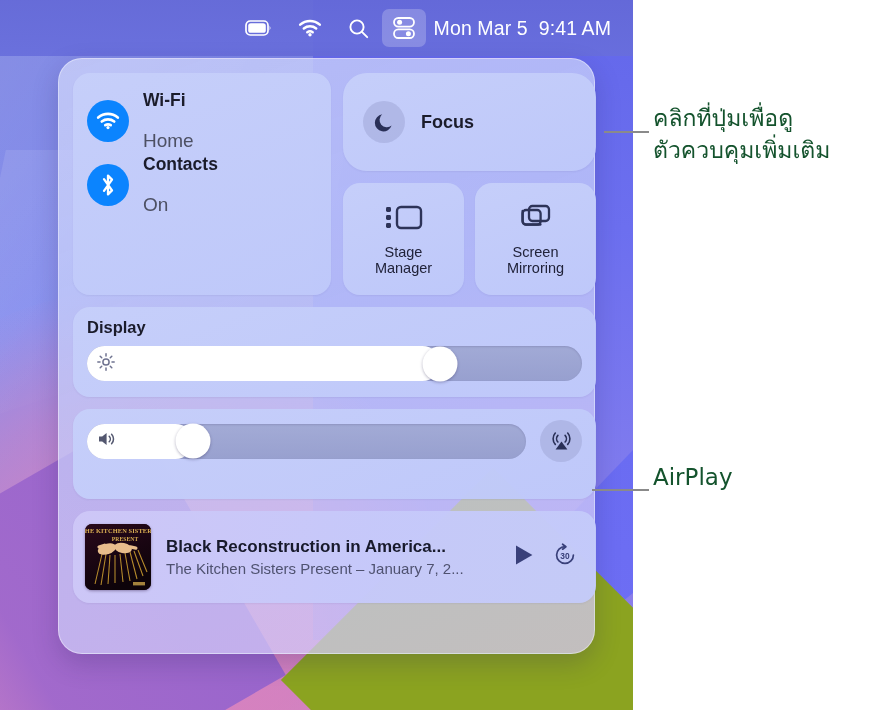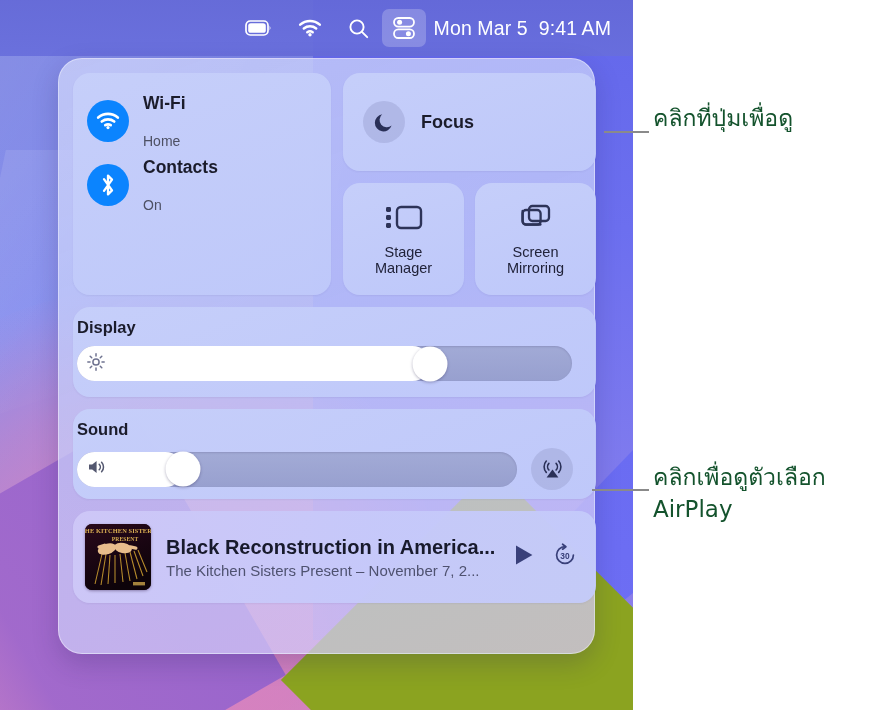--- a/index.html
+++ b/index.html
@@ -200,33 +200,34 @@
     justify-content: center;
     flex: 0 0 42px;
   }
   .conn-txt { display: flex; flex-direction: column; line-height: 1.15; }
   .conn-title {
     font-size: 17.5px;
     font-weight: bold;
     color: #1b1c2b;
   }
   .conn-sub {
-    font-size: 14px;
+    font-size: 19px;
     color: #4d5063;
     margin-top: 20px;
   }
 
   
   .tile-focus {
     left: 270px; top: 0px;
     width: 253px; height: 98px;
     display: flex;
     align-items: center;
     padding-left: 20px;
     gap: 16px;
+    border-radius: 24px;
   }
   .focus-ico {
     width: 42px; height: 42px;
     border-radius: 50%;
     background: rgba(160,168,215,0.55);
     display: flex;
     align-items: center;
     justify-content: center;
   }
   .focus-label {
@@ -252,21 +253,21 @@
     color: #21233a;
     text-align: center;
     line-height: 1.12;
   }
 
   
   .tile-slider {
     left: 0px;
     width: 523px;
     height: 90px;
-    padding: 11px 14px 0 4px;
+    padding: 11px 14px 0 14px;
   }
   .tile-display { top: 234px; }
   .tile-sound { top: 336px; }
   .slider-head {
     font-size: 16.5px;
     font-weight: bold;
     color: #1b1c2b;
     margin-bottom: 9px;
   }
   .slider-row {
@@ -335,21 +336,21 @@
     box-shadow: 0 1px 3px rgba(40,20,60,0.4);
   }
   .np-meta {
     flex: 1 1 auto;
     min-width: 0;
     display: flex;
     flex-direction: column;
     gap: 3px;
   }
   .np-title {
-    font-size: 20px;
+    font-size: 17px;
     font-weight: bold;
     color: #181a2c;
     white-space: nowrap;
     overflow: hidden;
   }
   .np-sub {
     font-size: 15px;
     color: #4f5270;
     white-space: nowrap;
     overflow: hidden;
@@ -516,21 +517,20 @@
                     <line x1="14.3" y1="5.7" x2="15.8" y2="4.2"></line>
                   </g>
                 </svg>
               </div>
               <div class="slider-knob" id="display-knob" style="left: 353.3px;"></div>
             </div>
           </div>
         </div>
 
         <div class="tile tile-slider tile-sound">
-          <div class="slider-head">Sound</div>
           <div class="slider-row">
             <div class="slider slider-sound" id="sound-slider">
               <div class="slider-fill" id="sound-fill" style="width: 106.38px;"></div>
               <div class="slider-gly">
                 <svg width="22" height="18" viewBox="0 0 22 18">
                   <path d="M3 6.6 H6.2 L10.6 3 V15 L6.2 11.4 H3 Z" fill="#53576f"></path>
                   <path d="M13.2 6.2 A4 4 0 0 1 13.2 11.8" fill="none" stroke="#53576f" stroke-width="1.5" stroke-linecap="round"></path>
                   <path d="M15.6 4.2 A7 7 0 0 1 15.6 13.8" fill="none" stroke="#53576f" stroke-width="1.5" stroke-linecap="round"></path>
                 </svg>
               </div>
@@ -577,21 +577,21 @@
                 <rect x="44" y="21" width="9" height="3.2" rx="1.6" transform="rotate(12 44 21)"></rect>
               </g>
               <text x="33" y="9" font-family="Liberation Serif, serif" font-size="6.4" font-weight="bold" fill="#d8ad52" text-anchor="middle" letter-spacing="0.1">THE KITCHEN SISTERS</text>
               <text x="40" y="17" font-family="Liberation Serif, serif" font-size="5.6" font-weight="bold" fill="#d8ad52" text-anchor="middle" letter-spacing="0.1">PRESENT</text>
               <rect x="48" y="58" width="12" height="3.4" fill="#c9a24a" opacity="0.8"></rect>
             </svg>
           </div>
 
           <div class="np-meta">
             <div class="np-title">Black Reconstruction in America...</div>
-            <div class="np-sub">The Kitchen Sisters Present – November 7, 2...</div>
+            <div class="np-sub">The Kitchen Sisters Present – January 7, 2...</div>
           </div>
 
           <div class="np-ctrls">
             <div>
               <svg width="22" height="24" viewBox="0 0 22 24">
                 <path d="M3 2.4 L19.4 12 L3 21.6 Z" fill="#39407a"></path>
               </svg>
             </div>
             <div>
               <svg width="26" height="26" viewBox="0 0 26 26">
@@ -603,21 +603,21 @@
           </div>
         </div>
 
       </div>
     </div>
   </div>
 
   <div class="callout-line" style="left:604px; top:131px; width:45px;"></div>
   <div class="ann" style="left:653px; top:103px;">
     <div>คลิกที่ปุ่มเพื่อดู</div>
+    <div>ตัวควบคุมเพิ่มเติม</div>
   </div>
 
   <div class="callout-line" style="left:592px; top:489px; width:57px;"></div>
   <div class="ann" style="left:653px; top:462px;">
-    <div>คลิกเพื่อดูตัวเลือก</div>
     <div>AirPlay</div>
   </div>
 
 </div>
 
 </body></html>

